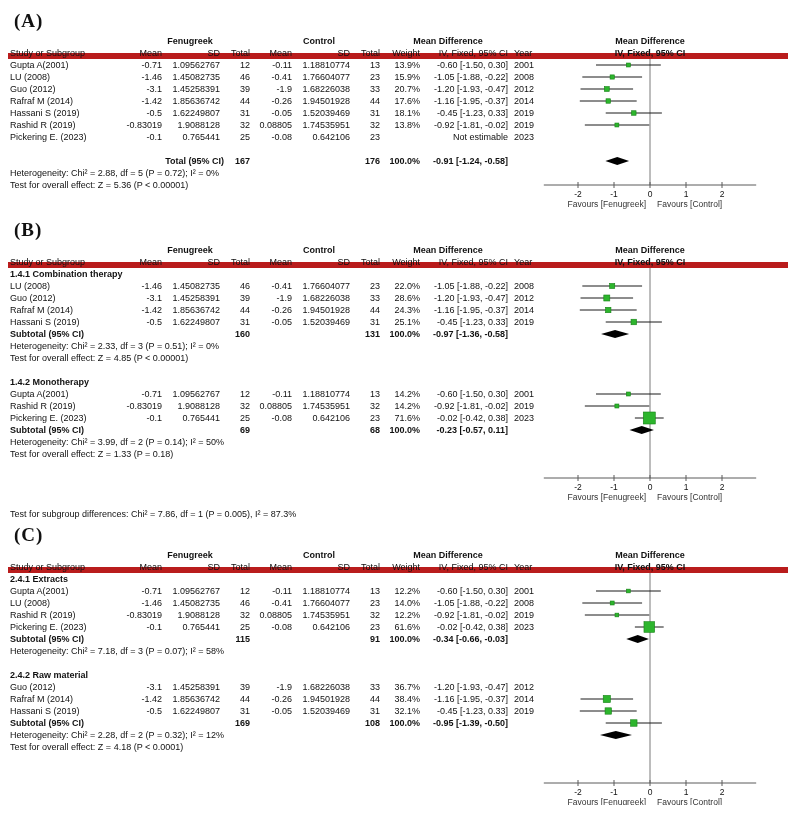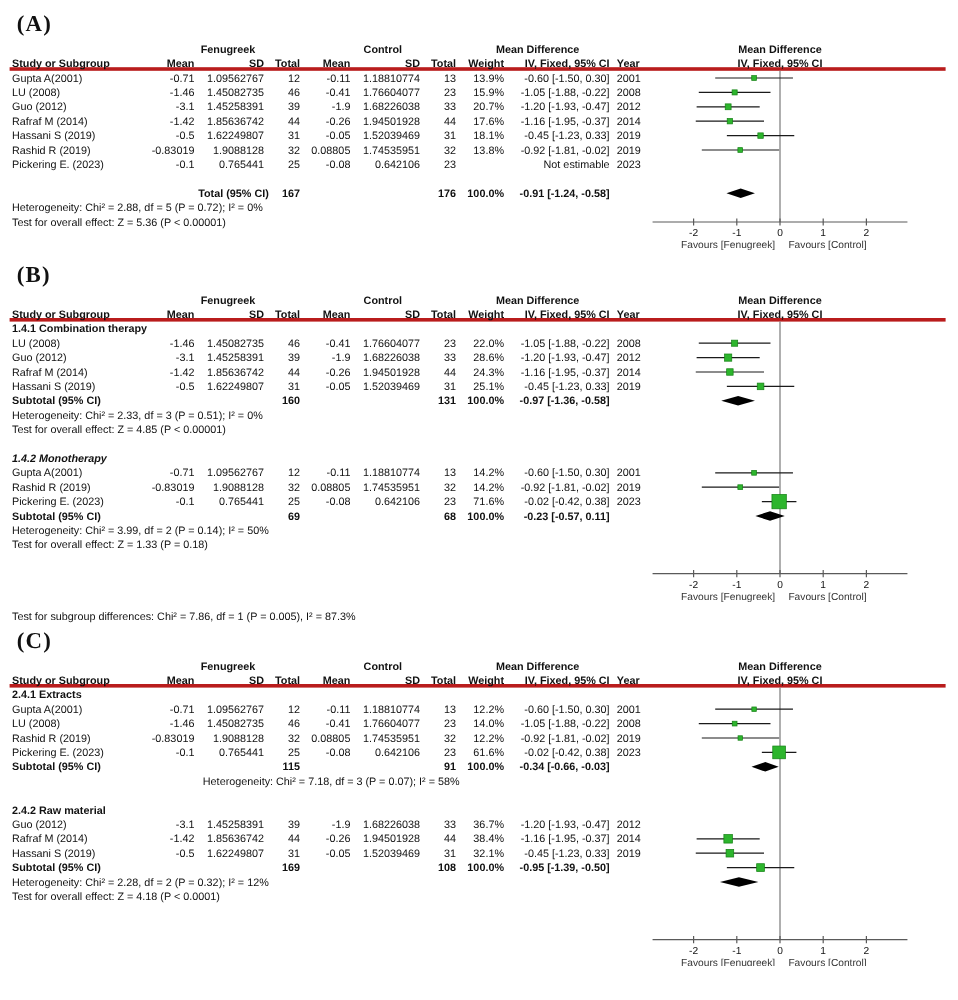--- a/index.html
+++ b/index.html
@@ -3,21 +3,21 @@
 <meta charset="utf-8">
 <style>
   *{margin:0;padding:0;box-sizing:border-box}
   html,body{background:#fff}
   body{width:798px;font-family:"Liberation Sans",sans-serif;color:#111;-webkit-font-smoothing:antialiased}
   .page{padding-top:6px}
   .panel{margin-bottom:4px}
   .plabel{font-family:"Liberation Serif",serif;font-weight:700;font-size:19px;margin:4px 0 3px 14px;letter-spacing:1px}
   .pbody{position:relative;margin-left:8px;width:780px}
   .row{display:grid;grid-template-columns:118px 40px 58px 30px 42px 58px 30px 40px 88px 30px 1fr;height:12px;line-height:12px;font-size:9px;white-space:nowrap}
-  .row.colhdr{border-bottom:3px solid #b91c1c;font-weight:700}
+  .row.colhdr{border-bottom:6px solid #b91c1c;font-weight:400}
   .row.grouphdr{font-weight:700}
   .c{text-align:center}
   .r{text-align:right;padding-right:4px}
   .l{padding-left:2px}
   .b{font-weight:700}
   svg.overlay{position:absolute;left:0;top:0;pointer-events:none}
 </style>
 </head>
 <body>
 
@@ -254,21 +254,21 @@
           <div class="r b" style="grid-column: 9 / span 1;">-0.97 [-1.36, -0.58]</div>
         </div>
         <div class="row note">
           <div class="l" style="grid-column: 1 / span 10;">Heterogeneity: Chi² = 2.33, df = 3 (P = 0.51); I² = 0%</div>
         </div>
         <div class="row note">
           <div class="l" style="grid-column: 1 / span 10;">Test for overall effect: Z = 4.85 (P &lt; 0.00001)</div>
         </div>
         <div class="row blank"></div>
         <div class="row section">
-          <div class="l b" style="grid-column: 1 / span 5; font-style: italic;">1.4.2 Monotherapy</div>
+          <div class="l b" style="grid-column: 1 / span 5;">1.4.2 Monotherapy</div>
         </div>
         <div class="row study">
           <div class="l" style="grid-column: 1 / span 1;">Gupta A(2001)</div>
           <div class="r" style="grid-column: 2 / span 1;">-0.71</div>
           <div class="r" style="grid-column: 3 / span 1;">1.09562767</div>
           <div class="r" style="grid-column: 4 / span 1;">12</div>
           <div class="r" style="grid-column: 5 / span 1;">-0.11</div>
           <div class="r" style="grid-column: 6 / span 1;">1.18810774</div>
           <div class="r" style="grid-column: 7 / span 1;">13</div>
           <div class="r" style="grid-column: 8 / span 1;">14.2%</div>
@@ -427,21 +427,21 @@
           <div class="l" style="grid-column: 10 / span 1;">2023</div>
         </div>
         <div class="row total">
           <div class="l b" style="grid-column: 1 / span 3;">Subtotal (95% CI)</div>
           <div class="r b" style="grid-column: 4 / span 1;">115</div>
           <div class="r b" style="grid-column: 7 / span 1;">91</div>
           <div class="r b" style="grid-column: 8 / span 1;">100.0%</div>
           <div class="r b" style="grid-column: 9 / span 1;">-0.34 [-0.66, -0.03]</div>
         </div>
         <div class="row note">
-          <div class="l" style="grid-column: 1 / span 10; text-align: center;">Heterogeneity: Chi² = 7.18, df = 3 (P = 0.07); I² = 58%</div>
+          <div class="l" style="grid-column: 1 / span 10;">Heterogeneity: Chi² = 7.18, df = 3 (P = 0.07); I² = 58%</div>
         </div>
         <div class="row blank"></div>
         <div class="row section">
           <div class="l b" style="grid-column: 1 / span 5;">2.4.2 Raw material</div>
         </div>
         <div class="row study">
           <div class="l" style="grid-column: 1 / span 1;">Guo (2012)</div>
           <div class="r" style="grid-column: 2 / span 1;">-3.1</div>
           <div class="r" style="grid-column: 3 / span 1;">1.45258391</div>
           <div class="r" style="grid-column: 4 / span 1;">39</div>

